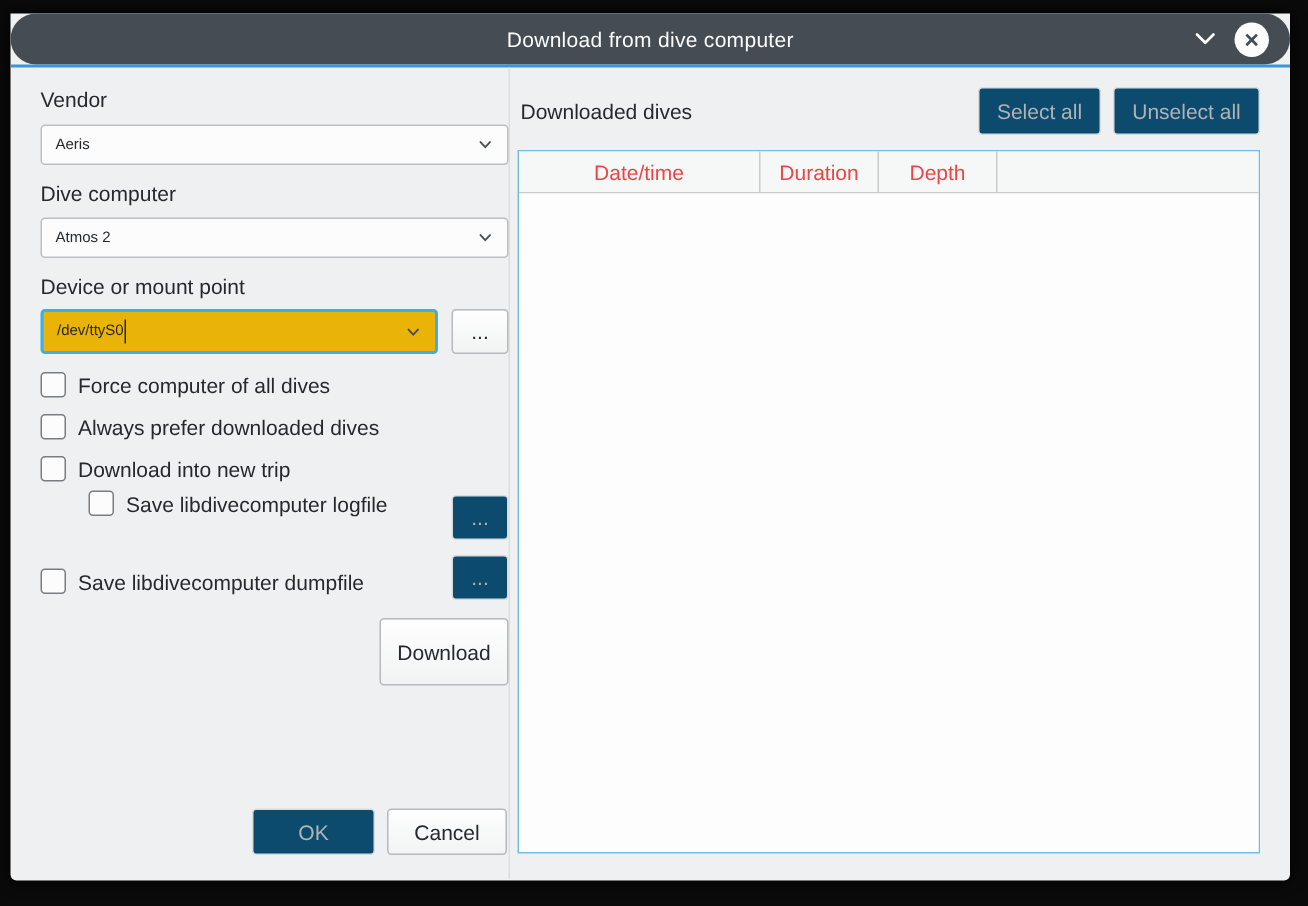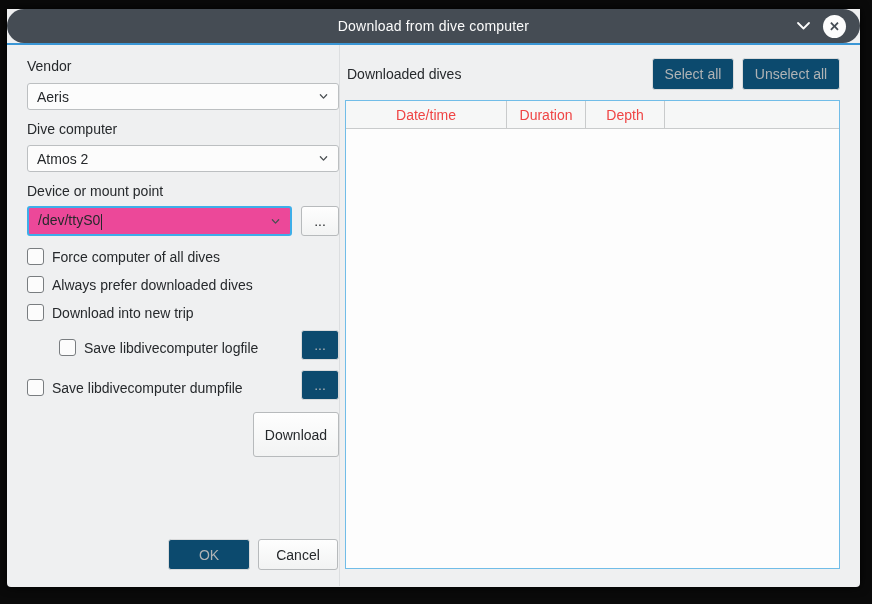--- a/index.html
+++ b/index.html
@@ -22,25 +22,25 @@
   }
   .close-btn span { color:#454c54; font-size:13px; font-weight:bold; line-height:1; }
   .accent-line { position:absolute; left:0; top:34px; width:100%; height:2px; background:#3a96d5; }
   
   .lbl { position:absolute; font-size:14px; color:#26292c; white-space:nowrap; }
   
   .combo {
     position:absolute; height:27px; background:#fcfcfc;
     border:1px solid #bcbfc1; border-radius:3px;
     display:flex; align-items:center; padding:0 10px 0 9px;
-    font-size:14px; color:#26292c; cursor:pointer;
+    font-size:10px; color:#26292c; cursor:pointer;
   }
   .combo .text { flex:1; }
   .chev { width:9px; height:9px; flex:0 0 auto; }
-  .combo.focused { border:2px solid #3daee9; background:#ec4899; height:30px; }
+  .combo.focused { border:2px solid #3daee9; background:#eab308; height:30px; }
   .caret { display:inline-block; width:1px; height:16px; background:#26292c; vertical-align:middle; margin-left:1px; }
   
   .btn {
     position:absolute; background:linear-gradient(180deg,#fefefe,#f2f3f3);
     border:1px solid #b7babc; border-radius:3px;
     font-size:14px; color:#26292c; display:flex; align-items:center; justify-content:center;
     cursor:pointer; font-family:"Liberation Sans", sans-serif;
   }
   .btn.disabled {
     background:#0c4a6e; border:1px solid #d9dadb; color:#b0b3b5; cursor:default;
@@ -125,21 +125,21 @@
     <span class="cblabel">Force computer of all dives</span>
   </div>
   <div class="cbrow" style="left:20px; top:267px;">
     <span class="cbox"></span>
     <span class="cblabel">Always prefer downloaded dives</span>
   </div>
   <div class="cbrow" style="left:20px; top:295px;">
     <span class="cbox"></span>
     <span class="cblabel">Download into new trip</span>
   </div>
-  <div class="cbrow" style="left:20px; top:330px;padding-left:32px;">
+  <div class="cbrow" style="left:20px; top:318px;padding-left:32px;">
     <span class="cbox"></span>
     <span class="cblabel">Save libdivecomputer logfile</span>
   </div>
   <div class="btn disabled" style="left:294px; top:321px; width:38px; height:30px;">...</div>
 
   <div class="cbrow" style="left:20px; top:370px;">
     <span class="cbox"></span>
     <span class="cblabel">Save libdivecomputer dumpfile</span>
   </div>
   <div class="btn disabled" style="left:294px; top:361px; width:38px; height:30px;">...</div>

